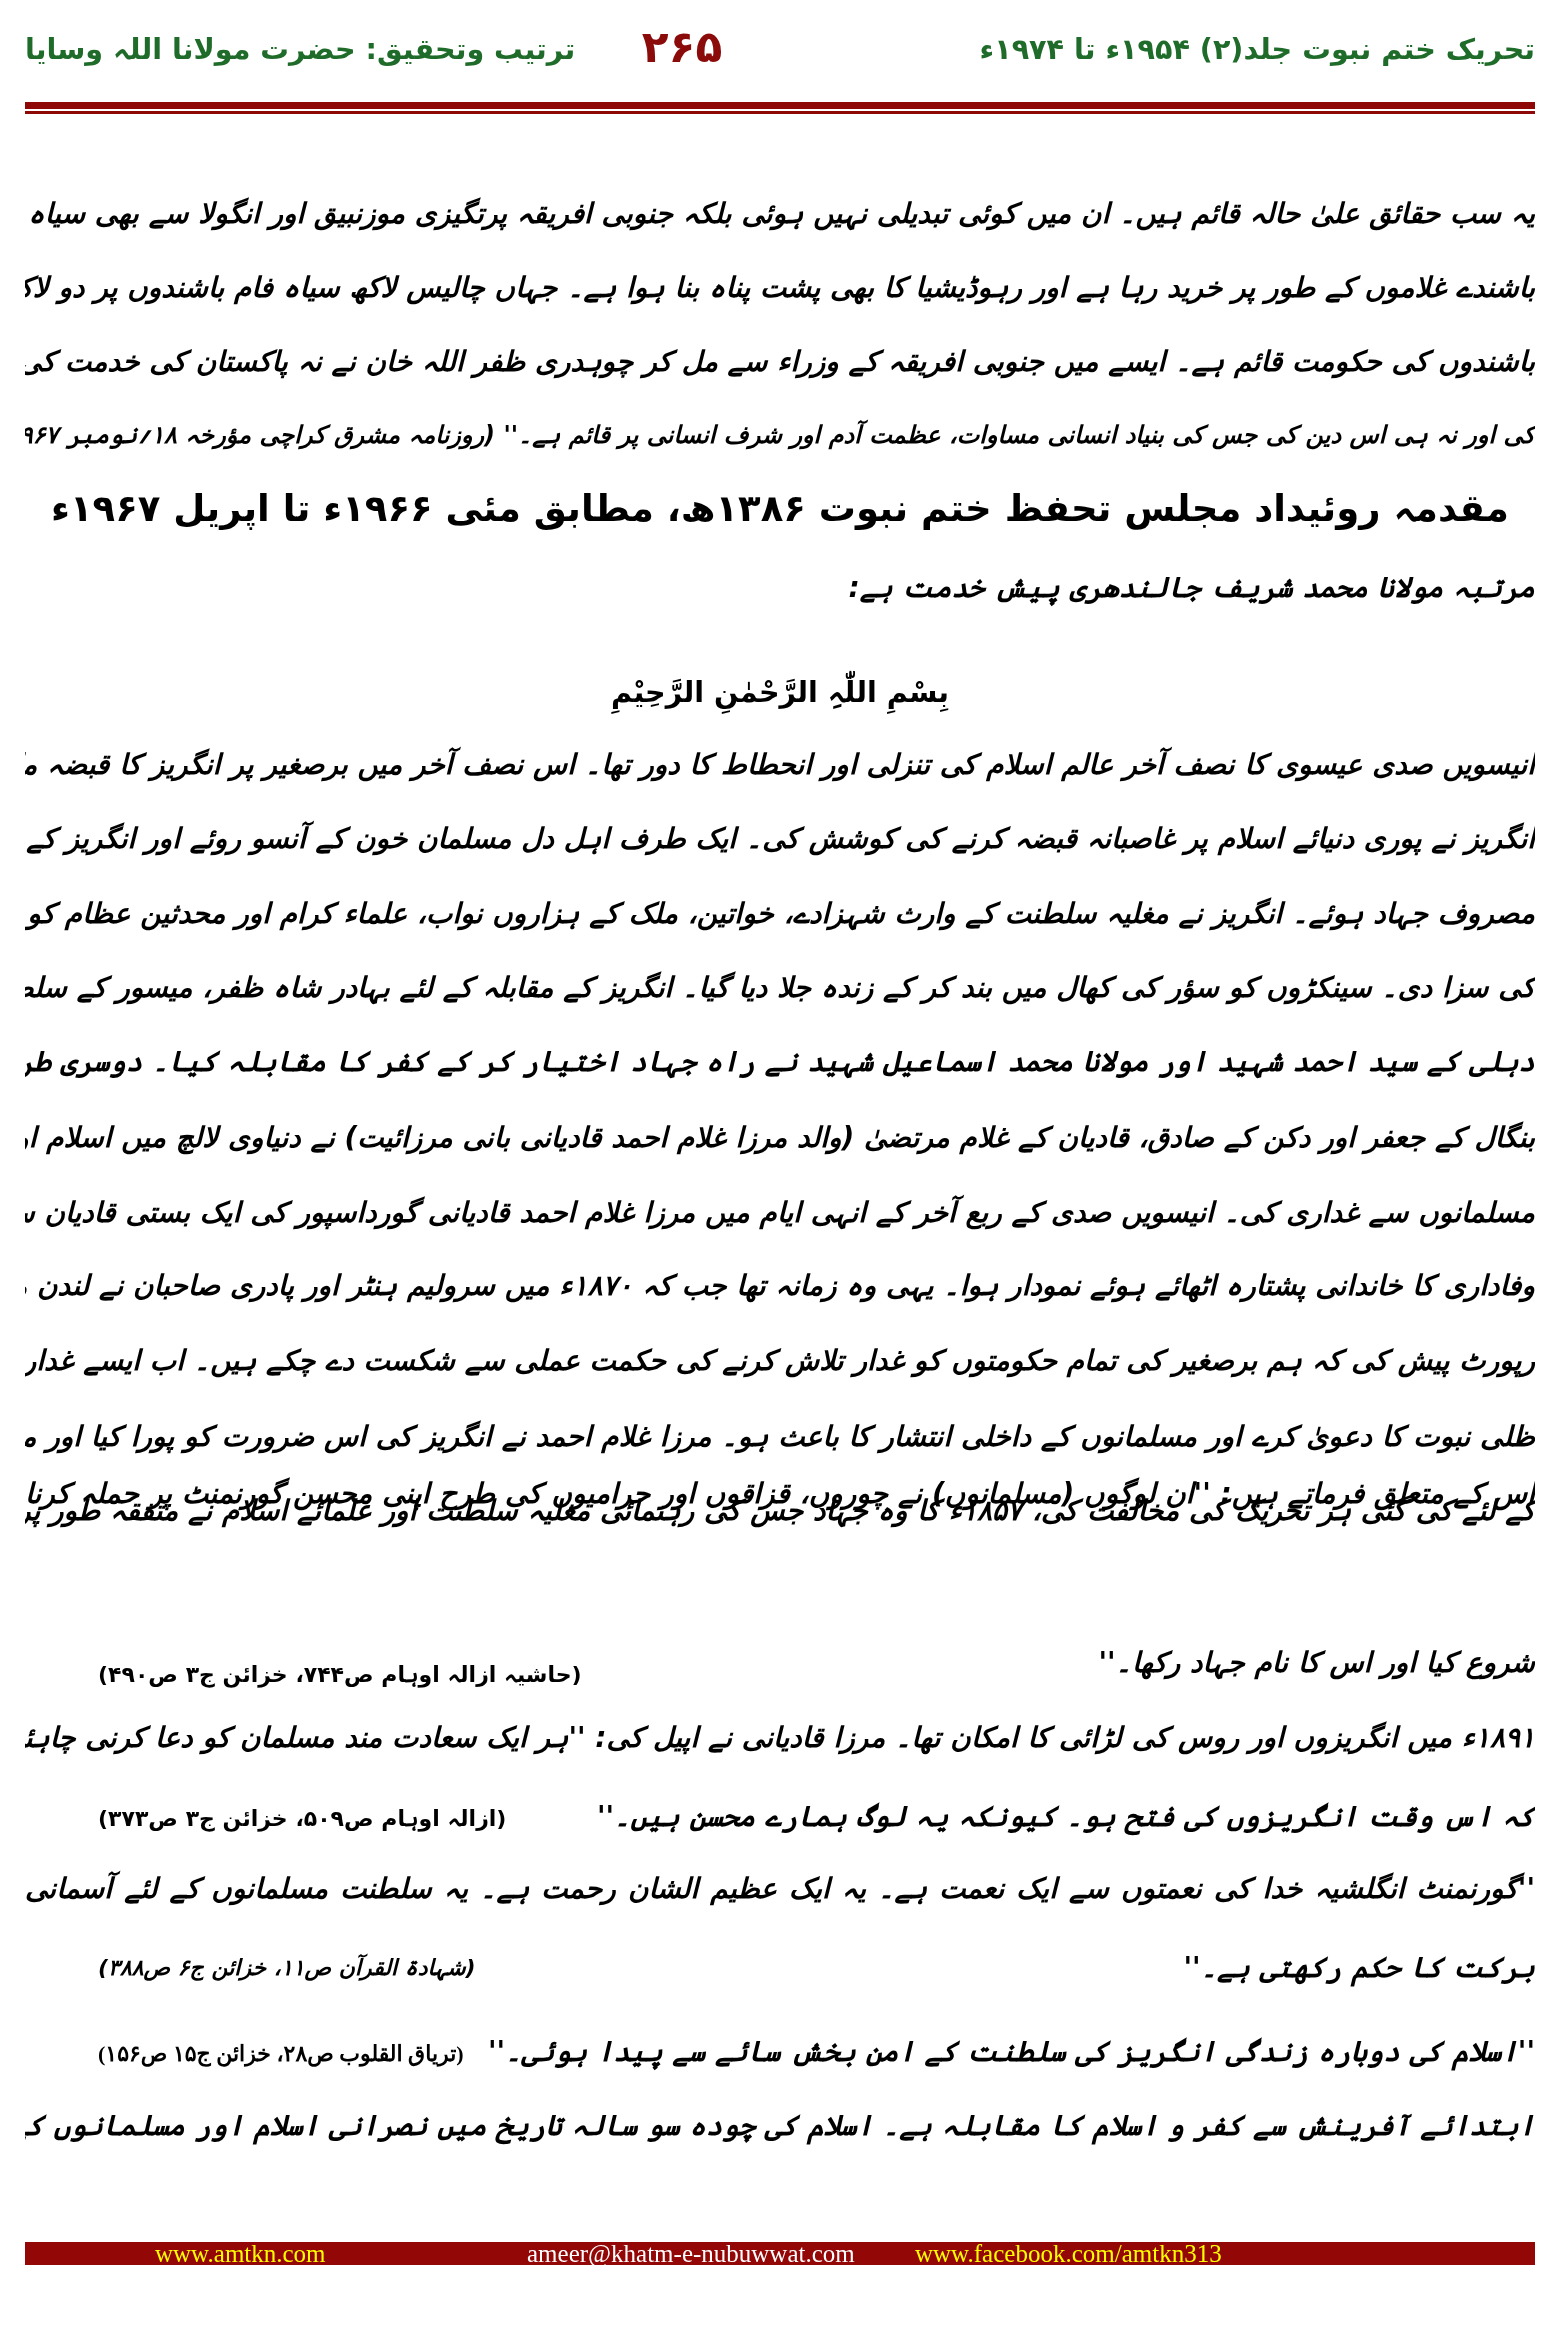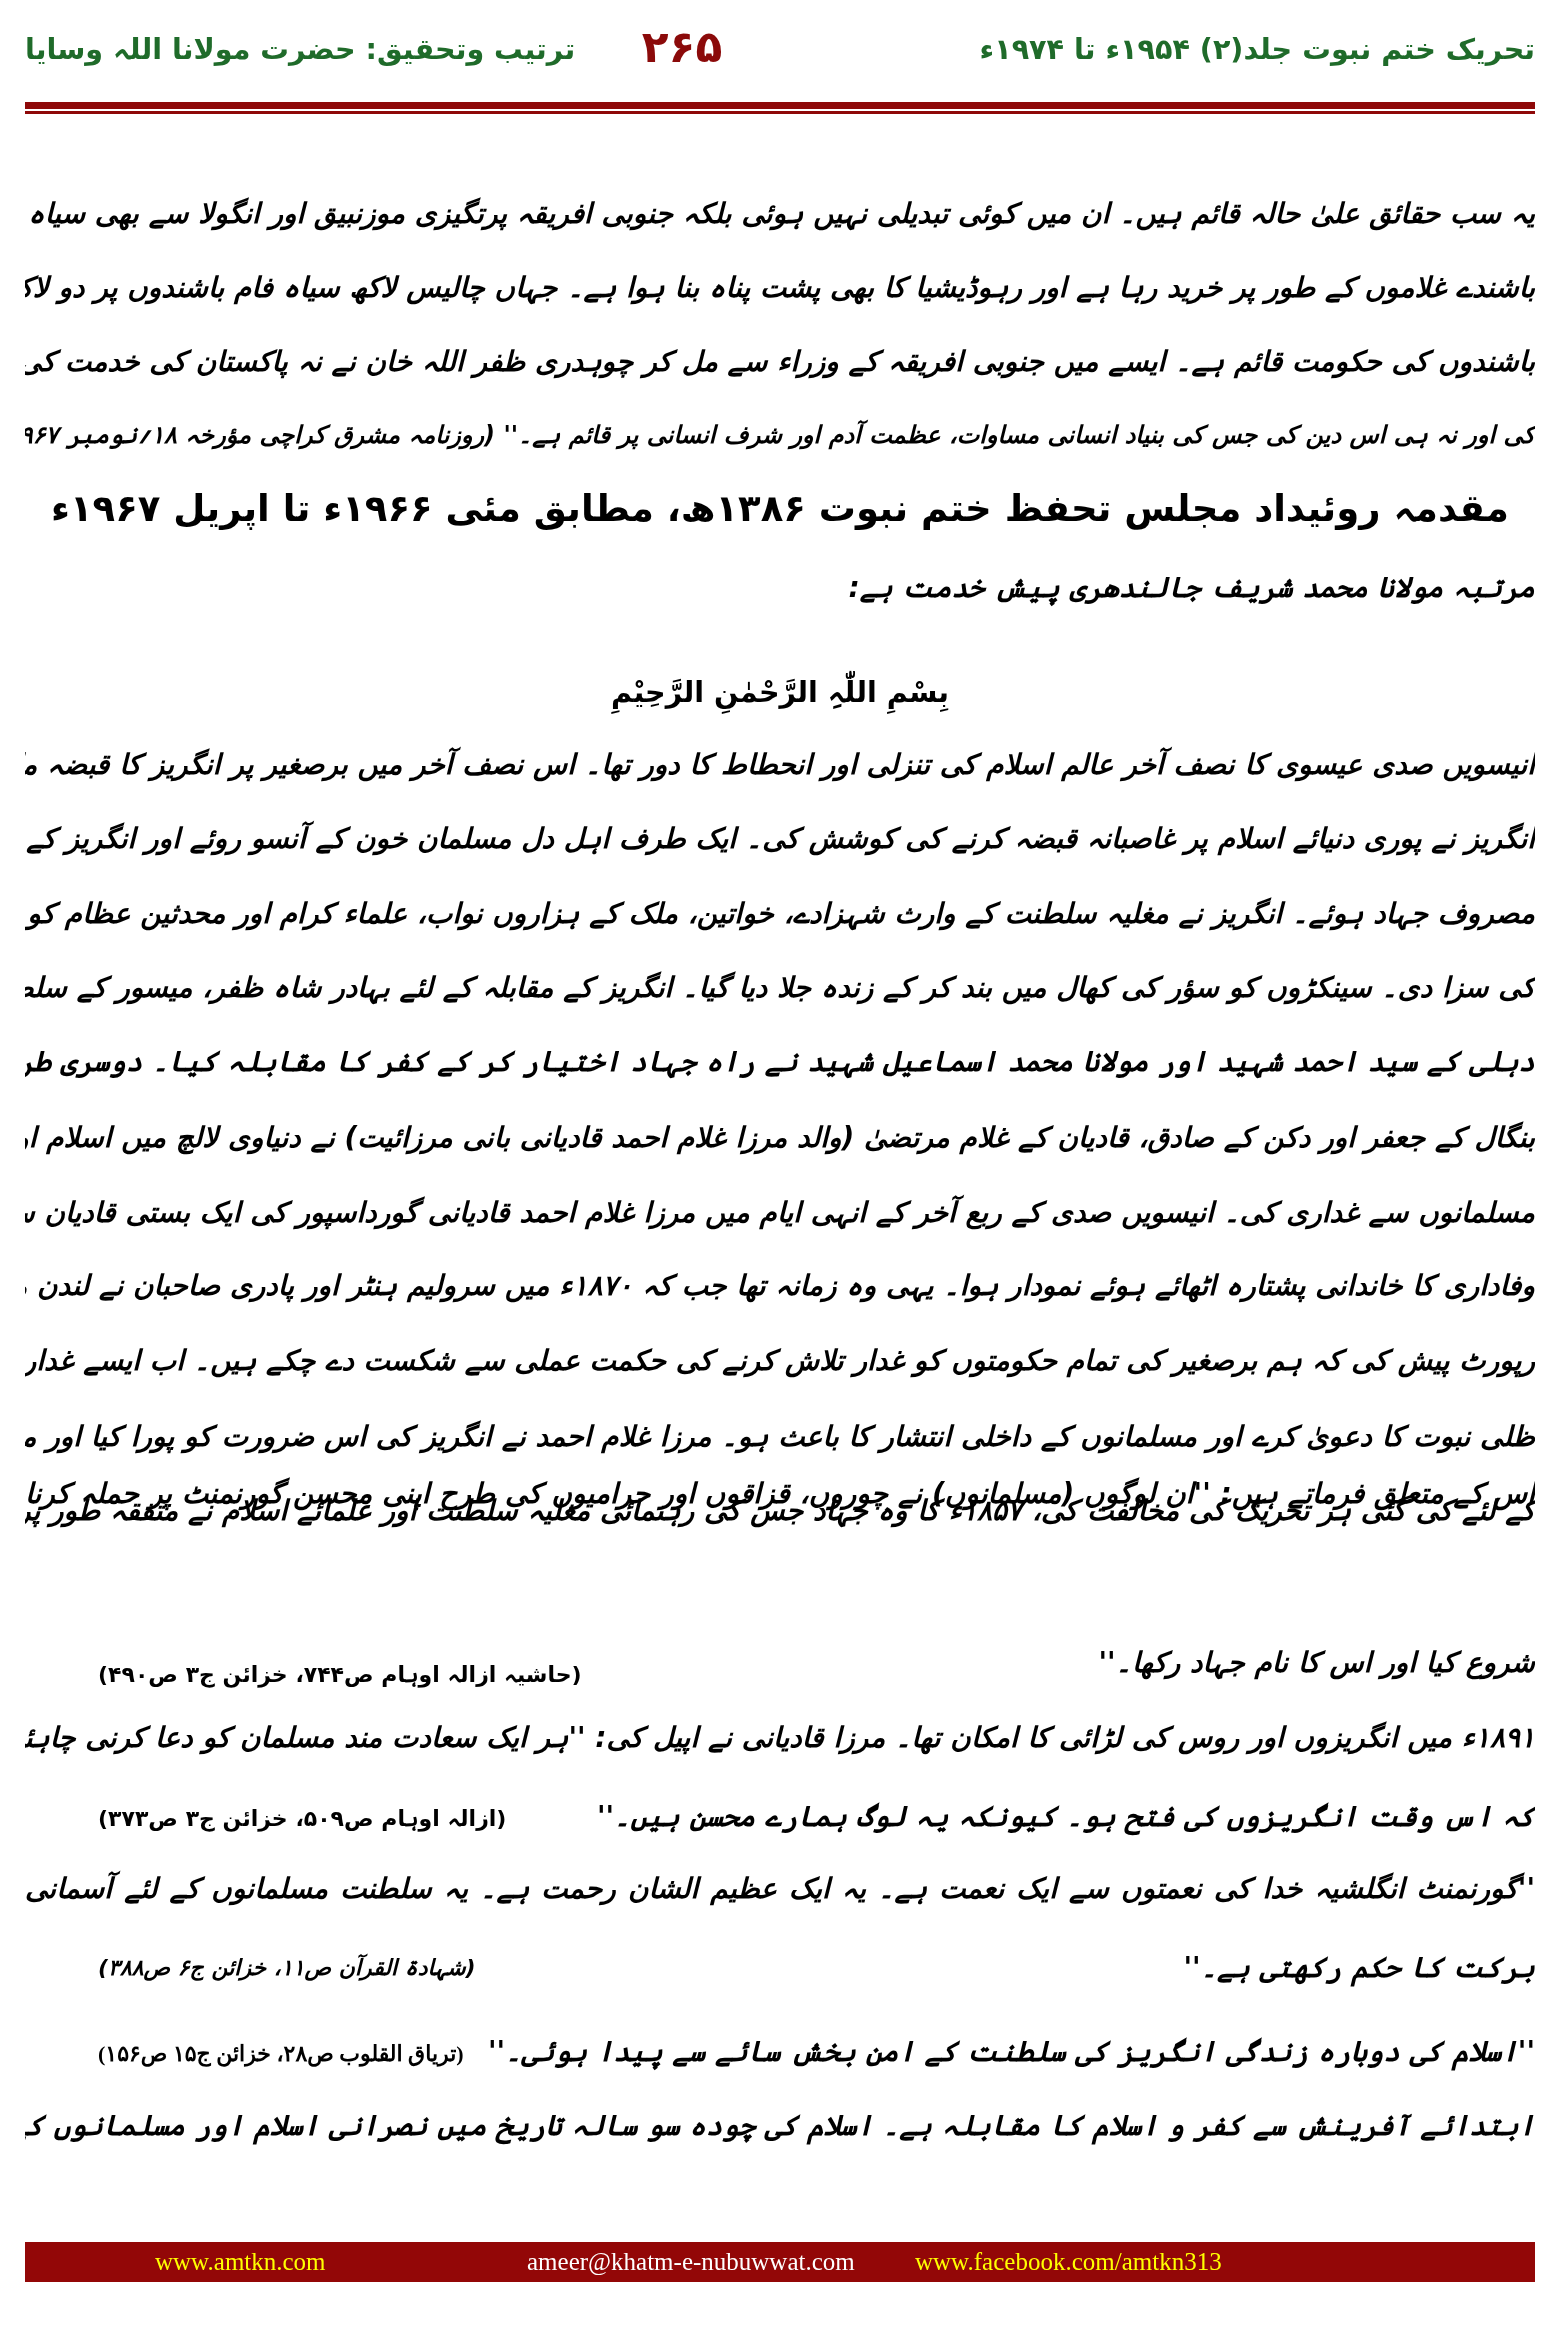--- a/index.html
+++ b/index.html
@@ -11,21 +11,21 @@
   .pagenum { position:absolute; top:20px; left:0; width:1364px; text-align:center; color:#8b0a0a; font-size:44px; font-weight:bold; line-height:54px; }
   .rule-thick { position:absolute; left:25px; right:25px; top:102px; height:6.7px; background:#8e0808; }
   .rule-thin { position:absolute; left:25px; right:25px; top:111px; height:2.5px; background:#8e0808; }
   .line { position:absolute; left:25px; right:25px; direction:rtl; text-align:justify; text-align-last:justify;
           font-size:28px; line-height:52px; white-space:nowrap; overflow:hidden; font-weight:bold; font-style:italic; }
   .line.start { text-align-last:right; }
   .line.center { text-align:center; text-align-last:center; }
   .heading { font-size:37px; line-height:64px; font-style:normal; }
   .bism { font-size:28.6px; font-style:normal; }
   .cite { position:absolute; left:50px; direction:rtl; font-size:22px; line-height:42px; white-space:nowrap; font-weight:bold;margin-left:48px; }
-  .footer { position:absolute; left:25px; right:25px; top:2242px; height:40px; background:#930707;
+  .footer { position:absolute; left:25px; right:25px; top:2242px; height:23px; background:#930707;
             display:flex; align-items:center; font-family:"Liberation Serif", serif; font-size:25px; }
   .footer span { position:absolute; white-space:nowrap; }
   .f1 { left:130px; color:#ffff00; }
   .f2 { left:458px; color:#ffffff;margin-left:44px; }
   .f3 { left:890px; color:#ffff00; }
 </style>
 </head>
 <body>
 
 <div>

